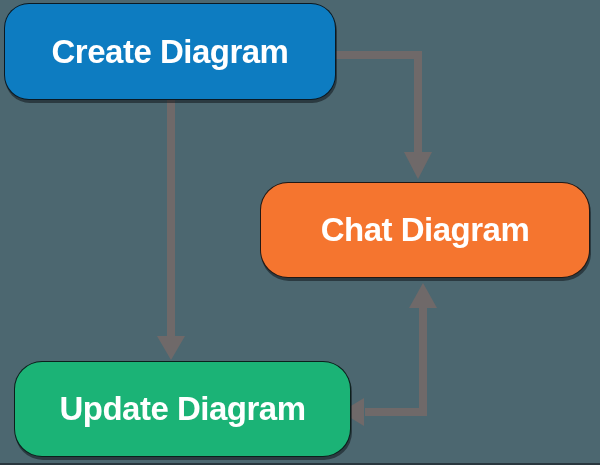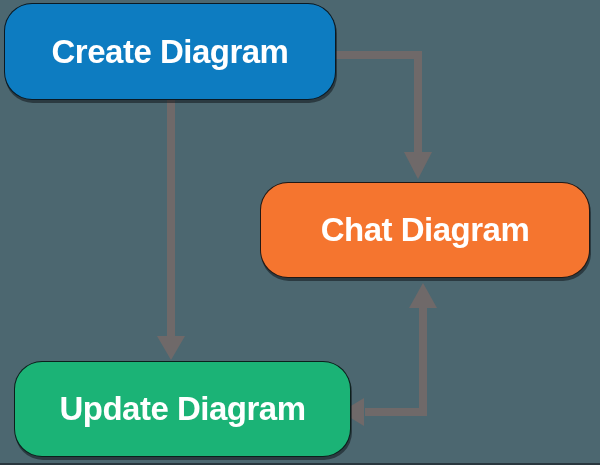--- a/index.html
+++ b/index.html
@@ -34,21 +34,21 @@
     box-shadow: 1px 3px 0 rgba(10, 14, 18, 0.5);
     box-sizing: border-box;
   }
   .node-label {
     font-size: 33px;
     font-weight: bold;
     letter-spacing: -0.5px;
     white-space: nowrap;
     user-select: none;
   }
-  .node-create { left: 4px;   top: 3px;   width: 332px; height: 97px; }
+  .node-create { left: 4px;   top: 3px;   width: 332px; height: 97px; border-radius: 25px; }
   .node-chat   { left: 260px; top: 182px; width: 330px; height: 96px; }
   .node-update { left: 4px;   top: 361px; width: 337px; height: 96px; }
 </style>
 </head>
 <body>
 
 <div class="canvas" style="background-color: rgb(76, 103, 112);">
 
   <svg class="edges-layer" viewBox="0 0 600 465" xmlns="http://www.w3.org/2000/svg">
 

